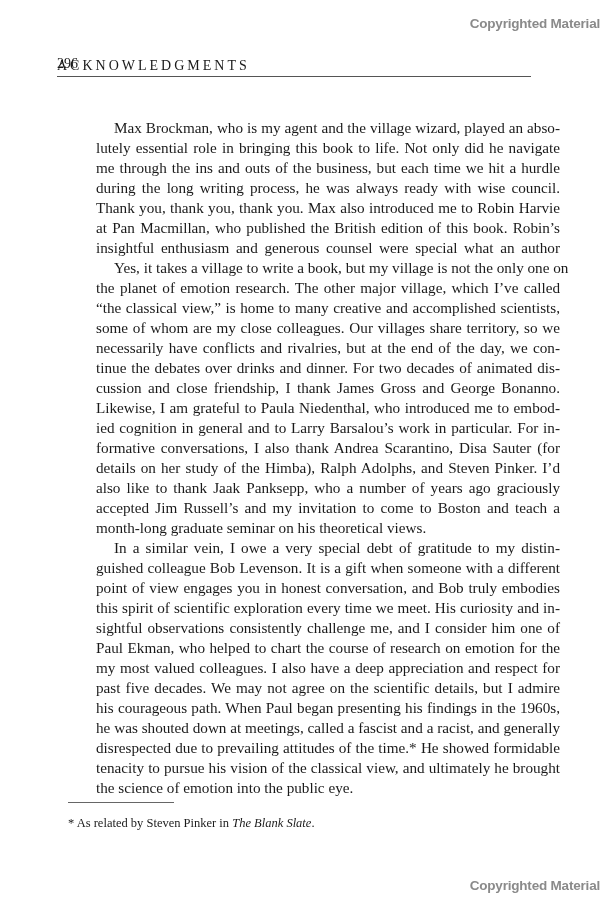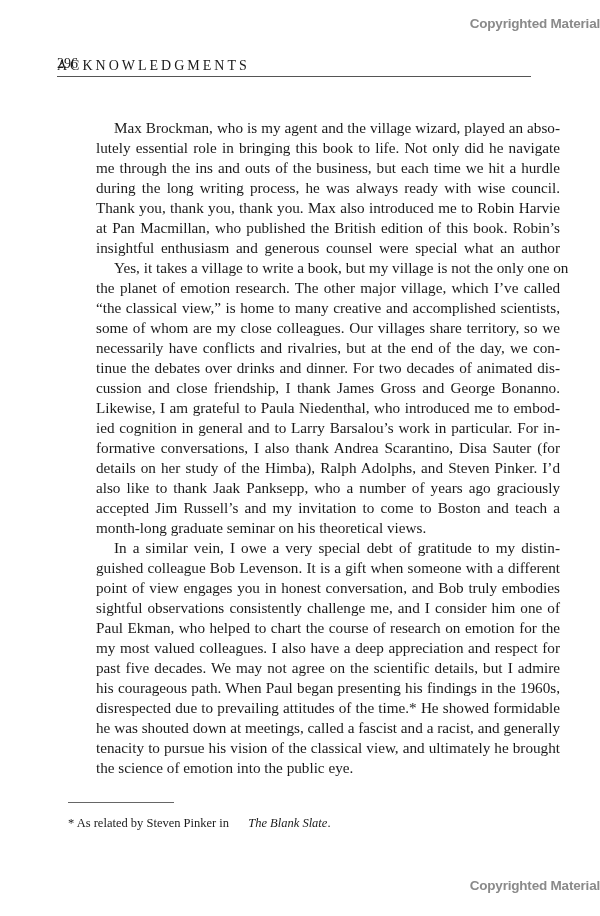--- a/index.html
+++ b/index.html
@@ -9,21 +9,21 @@
     .wm-bottom { top: 878px; }
     .running-head { position: absolute; left: 57px; top: 54px; width: 474px; height: 22px; border-bottom: 1px solid #555; }
     .page-number { position: absolute; left: 0; top: 2px; font-size: 14px; }
     .head-title { position: absolute; left: 0; width: 474px; top: 4px; text-align: left; font-size: 14px; letter-spacing: 3px; }
     .text-block { position: absolute; left: 68px; width: 464px; top: 118px; margin-left: 28px; }
     .line { display: block; height: 20px; line-height: 20px; font-size: 15.2px; text-align: justify; text-align-last: justify; white-space: nowrap; overflow: visible; }
     .line.last { text-align-last: left; }
     .line.indent { padding-left: 18px; box-sizing: border-box; }
     .footnote-rule { position: absolute; left: 68px; top: 802px; width: 106px; height: 0; border-top: 1px solid #666; }
     .footnote { position: absolute; left: 68px; top: 816px; font-size: 12.5px; }
-    .footnote em { font-style: italic; margin-left: 16px; }
+    .footnote em { font-style: italic; }
   </style>
 </head>
 <body>
 
 <div class="watermark wm-top">Copyrighted Material</div>
 
 <div class="running-head">
   <span class="page-number">296</span>
   <span class="head-title">ACKNOWLEDGMENTS</span>
 </div>
@@ -54,27 +54,28 @@
     <span class="line">details on her study of the Himba), Ralph Adolphs, and Steven Pinker. I’d</span>
     <span class="line">also like to thank Jaak Panksepp, who a number of years ago graciously</span>
     <span class="line">accepted Jim Russell’s and my invitation to come to Boston and teach a</span>
     <span class="line last">month-long graduate seminar on his theoretical views.</span>
   </div>
 
   <div>
     <span class="line indent">In a similar vein, I owe a very special debt of gratitude to my distin-</span>
     <span class="line">guished colleague Bob Levenson. It is a gift when someone with a different</span>
     <span class="line">point of view engages you in honest conversation, and Bob truly embodies</span>
+    <span class="line">this spirit of scientific exploration every time we meet. His curiosity and in-</span>
     <span class="line">sightful observations consistently challenge me, and I consider him one of</span>
     <span class="line">Paul Ekman, who helped to chart the course of research on emotion for the</span>
     <span class="line">my most valued colleagues. I also have a deep appreciation and respect for</span>
     <span class="line">past five decades. We may not agree on the scientific details, but I admire</span>
     <span class="line">his courageous path. When Paul began presenting his findings in the 1960s,</span>
+    <span class="line">he was shouted down at meetings, called a fascist and a racist, and generally</span>
     <span class="line">disrespected due to prevailing attitudes of the time.* He showed formidable</span>
-    <span class="line">he was shouted down at meetings, called a fascist and a racist, and generally</span>
     <span class="line">tenacity to pursue his vision of the classical view, and ultimately he brought</span>
     <span class="line last">the science of emotion into the public eye.</span>
   </div>
 </div>
 
 <div class="footnote-rule"></div>
 
 <div class="footnote">
   <span>*</span><span> As related by Steven Pinker in </span><em>The Blank Slate</em><span>.</span>
 </div>

